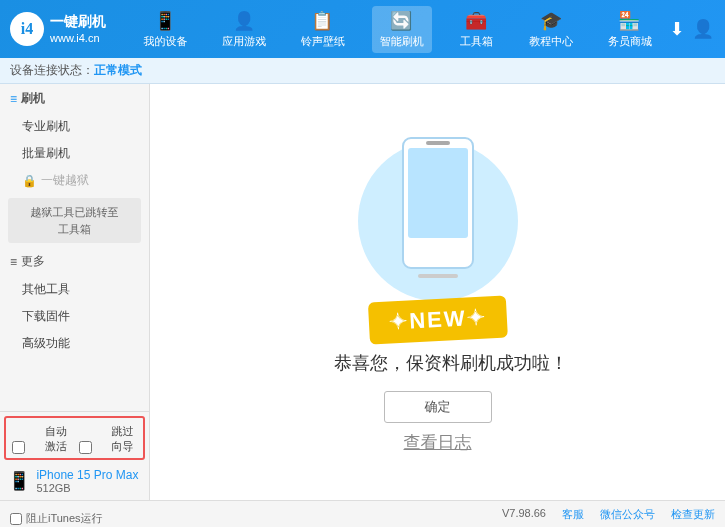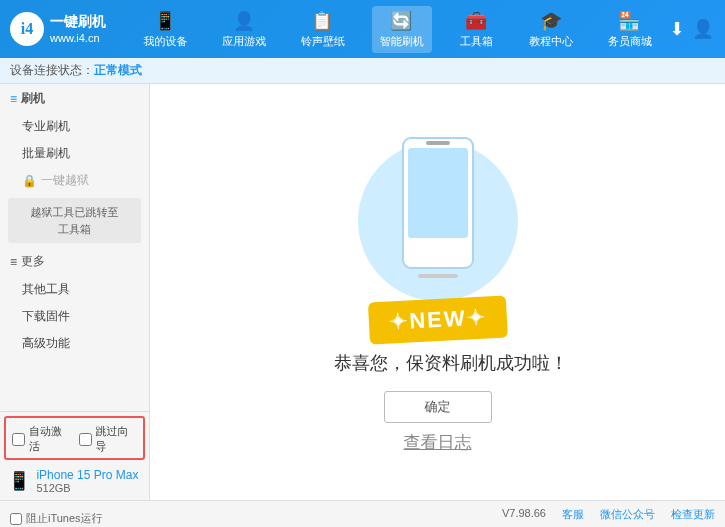--- a/index.html
+++ b/index.html
@@ -44,21 +44,21 @@
 
     
     .footer { height: 28px; background: #f5f5f5; border-top: 1px solid #ddd; display: flex; align-items: center; justify-content: space-between; padding: 0 10px; font-size: 11px; color: #666; }
     .footer-left { display: flex; align-items: center; gap: 4px; margin-top: 8px; }
     .footer-left input[type=checkbox] { width: 12px; height: 12px; }
     .footer-right { display: flex; gap: 16px; }
 
     
     .device-panel { margin-top: auto; border-top: 1px solid #ddd; }
     .device-checkboxes { display: flex; align-items: center; gap: 4px; padding: 6px 6px 4px 6px; border: 2px solid #e55; border-radius: 3px; margin: 4px; }
-    .device-checkboxes label { font-size: 11px; color: #444; display: flex; align-items: center; gap: 4px; cursor: pointer; }
+    .device-checkboxes label { font-size: 11px; color: #444; display: flex; align-items: flex-end; gap: 20px; cursor: pointer; }
     .device-info { padding: 4px 8px 6px 8px; display: flex; align-items: flex-start; gap: 6px; }
     .device-icon { font-size: 18px; color: #2196f3; margin-top: 2px; }
     .device-details { }
     .device-name { font-size: 12px; color: #2196f3; font-weight: normal; }
     .device-storage { font-size: 11px; color: #666; }
 
     
     .phone-container { position: relative; display: flex; align-items: center; justify-content: center; width: 200px; height: 220px; }
   </style>
 </head>

